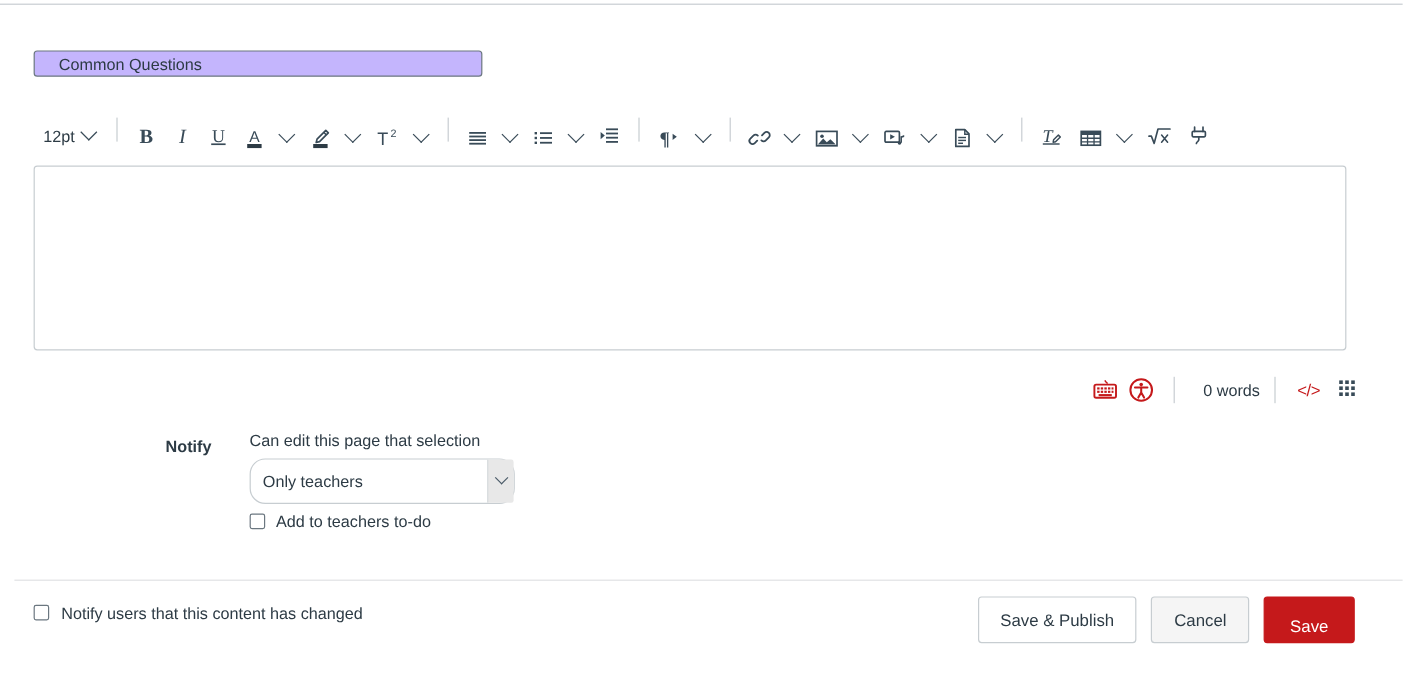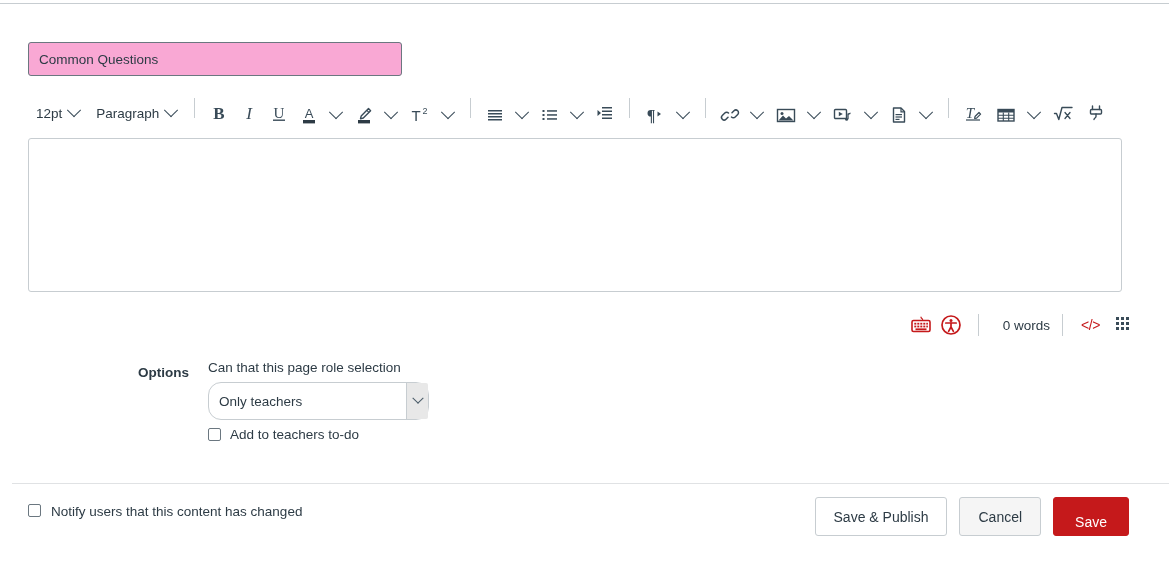--- a/index.html
+++ b/index.html
@@ -25,29 +25,29 @@
     height: 1px;
     background: #C7CDD1;
   }
 
   
   .title-input {
     position: absolute;
     left: 28px;
     top: 42px;
     width: 374px;
-    height: 34px;
+    height: 22px;
     box-sizing: border-box;
     border: 1px solid #6B7780;
     border-radius: 3px;
-    background: #f9a8d4;
+    background: #c4b5fd;
     font-family: "Liberation Sans", sans-serif;
     font-size: 13.5px;
     color: #2D3B45;
-    padding: 0 10px;
+    padding: 0 20px;
     outline: none;
   }
 
   
   .toolbar {
     position: absolute;
     left: 28px;
     top: 98px;
     width: 1094px;
     height: 33px;
@@ -320,24 +320,20 @@
 
 <input class="title-input" type="text" value="Common Questions" placeholder="Page Title" style="">
 
 <div class="toolbar">
 
   <button class="tb-btn labeled">
     <span>12pt</span>
     <span class="chev"></span>
   </button>
 
-  <button class="tb-btn labeled">
-    <span>Paragraph</span>
-    <span class="chev"></span>
-  </button>
 
   <div class="tb-sep"></div>
 
   <button class="tb-btn">
     <svg class="icon-svg" width="20" height="20" viewBox="0 0 20 20">
       <text x="10" y="16" font-family="Liberation Serif, serif" font-size="17" font-weight="bold" fill="#394B58" text-anchor="middle">B</text>
     </svg>
   </button>
 
   <button class="tb-btn">
@@ -602,22 +598,22 @@
       <i></i>
       <i></i>
       <i></i>
       <i></i>
       <i></i>
       <i></i>
       <i></i>
   </div>
 </div>
 
-<div class="options-label">Options</div>
-<div class="opt-caption">Can that this page role selection</div>
+<div class="options-label">Notify</div>
+<div class="opt-caption">Can edit this page that selection</div>
 
 <div class="role-select-wrap">
   <select class="role-select">
     <option>Only teachers</option>
   </select>
   <div class="role-select-arrow">
       <span></span>
     </div>
 </div>
 

